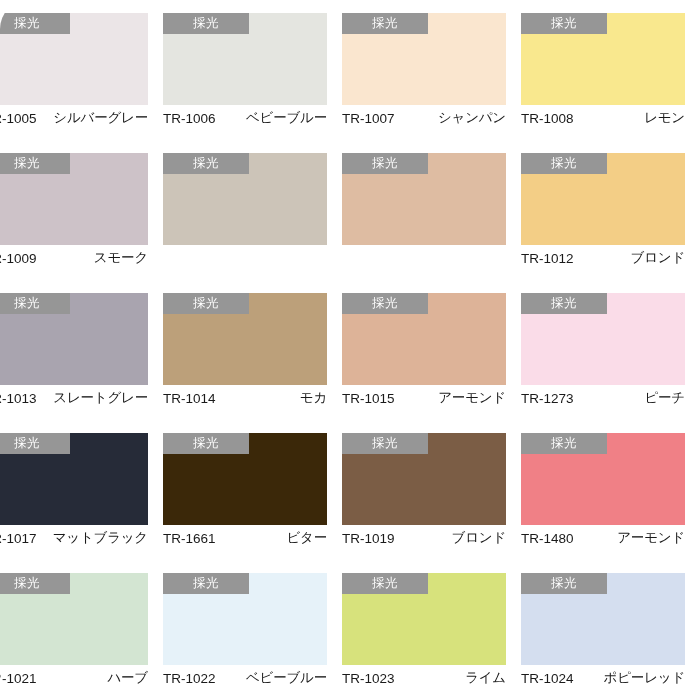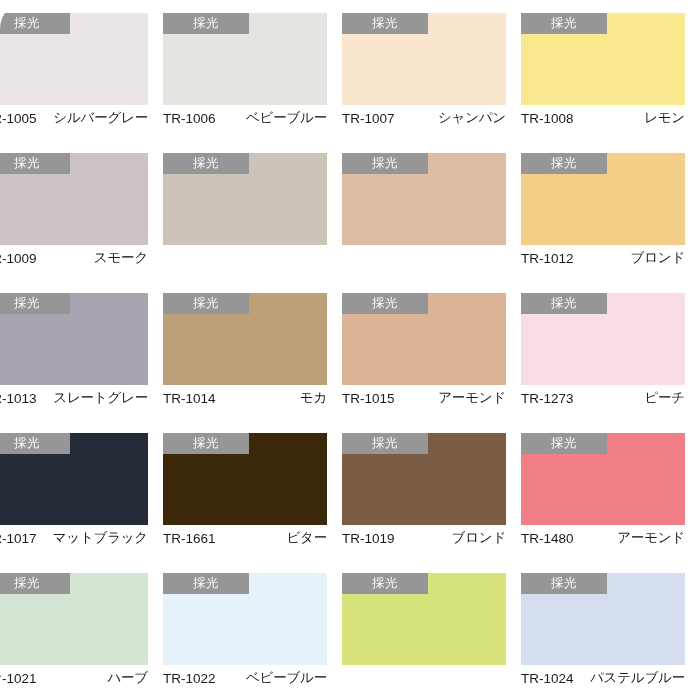--- a/index.html
+++ b/index.html
@@ -242,24 +242,28 @@
         </div>
         <div class="swatch-meta">
           <span class="swatch-code">TR-1022</span>
           <span class="swatch-name">ベビーブルー</span>
         </div>
       </div>
       <div class="swatch-card">
         <div class="swatch-chip" style="background: rgb(215, 226, 124);">
           <div class="chip-badge" style="background: rgb(150, 150, 150); color: rgb(255, 255, 255);">採光</div>
         </div>
+        <div class="swatch-meta">
+          <span class="swatch-code">TR-1023</span>
+          <span class="swatch-name">ライム</span>
+        </div>
       </div>
       <div class="swatch-card">
         <div class="swatch-chip" style="background: rgb(212, 222, 239);">
           <div class="chip-badge" style="background: rgb(150, 150, 150); color: rgb(255, 255, 255);">採光</div>
         </div>
         <div class="swatch-meta">
           <span class="swatch-code">TR-1024</span>
-          <span class="swatch-name">パステルブルー</span>
+          <span class="swatch-name">ポピーレッド</span>
         </div>
       </div>
     </div>
 </div>
 
 </body></html>

